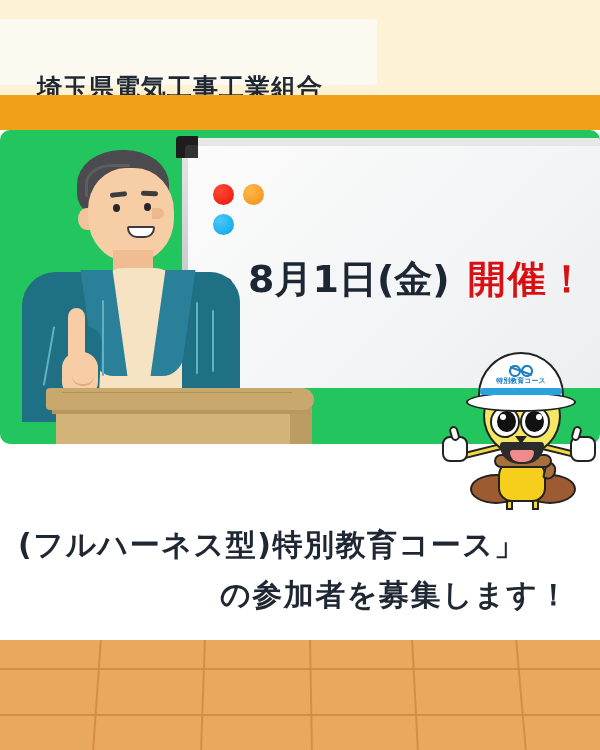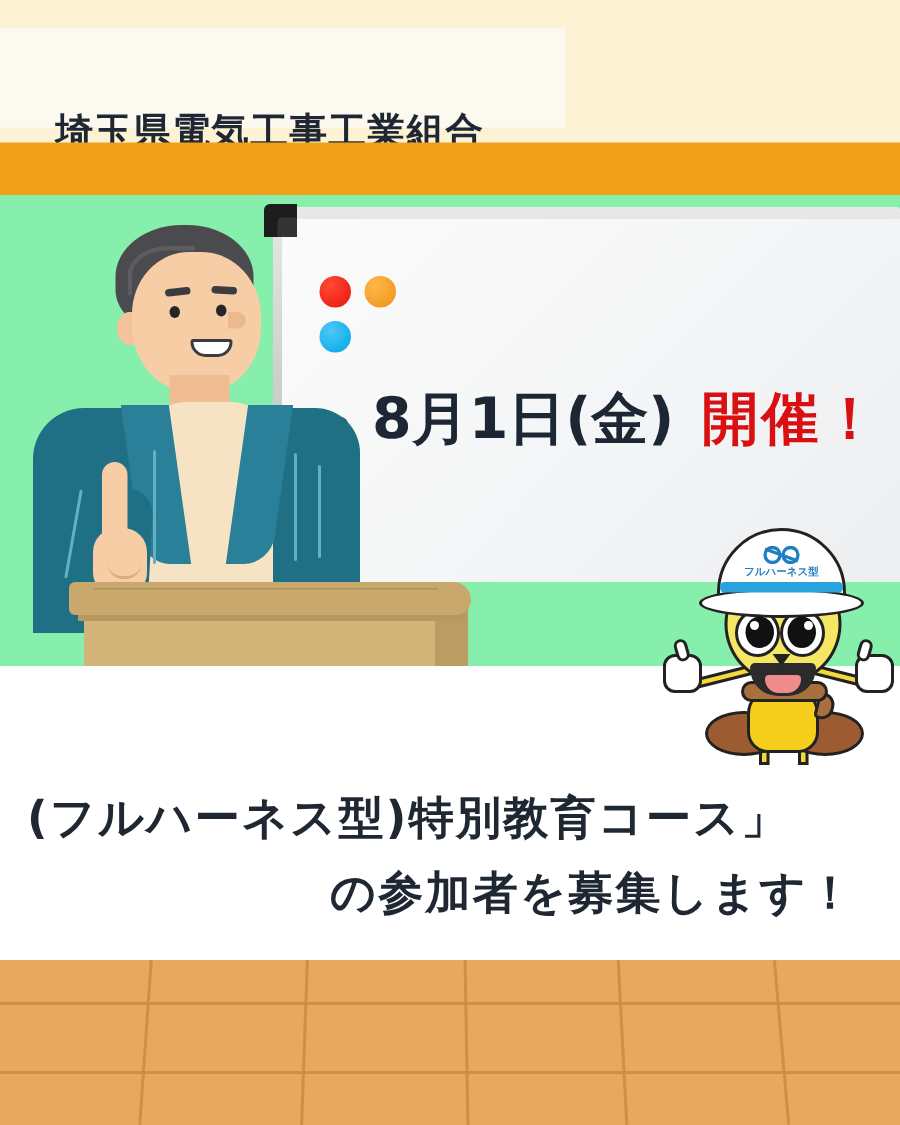--- a/index.html
+++ b/index.html
@@ -28,21 +28,21 @@
     margin-top:36px;
   }
   .orange-stripe{
     position:absolute;left:0;top:95px;width:600px;height:35px;
     background:#f0a019;
   }
 
   
   .scene{
     position:absolute;left:0;top:130px;width:600px;height:314px;
-    background:#86efac;overflow:hidden;
+    background:#22c55e;overflow:hidden;border-radius:10px;
   }
   
   .wb-frame{
     position:absolute;left:182px;top:8px;width:418px;height:250px;
     background:linear-gradient(180deg,#e8e8e8 0%,#cfcfcf 45%,#bdbdbd 100%);
     border-radius:2px;
   }
   .wb-face{
     position:absolute;left:188px;top:16px;width:412px;height:242px;
     background:linear-gradient(135deg,#fbfbfb 0%,#f4f5f6 55%,#eceef0 100%);
@@ -405,21 +405,21 @@
     <div class="m-helmet"></div>
     <div class="m-brim"></div>
     <div class="m-band"></div>
     <div class="m-logo">
       <svg width="30" height="12" viewBox="0 0 30 12">
         <circle cx="9" cy="6" r="5" fill="none" stroke="#1e7fc0" stroke-width="2.2"></circle>
         <circle cx="21" cy="6" r="5" fill="none" stroke="#1e7fc0" stroke-width="2.2"></circle>
         <path d="M4 2 L26 10" stroke="#1e7fc0" stroke-width="2" fill="none"></path>
       </svg>
     </div>
-    <div class="m-helmet-text">フルハーネス型</div>
+    <div class="m-helmet-text">特別教育コース</div>
   </div>
 
   <div class="copy">
     <div class="copy-line l2">(フルハーネス型)特別教育コース」</div>
     <div class="copy-line l3">の参加者を募集します！</div>
   </div>
 
   <div class="floor">
     <div class="floor-h" style="top:28px;"></div>
     <div class="floor-h" style="top:74px;"></div>

